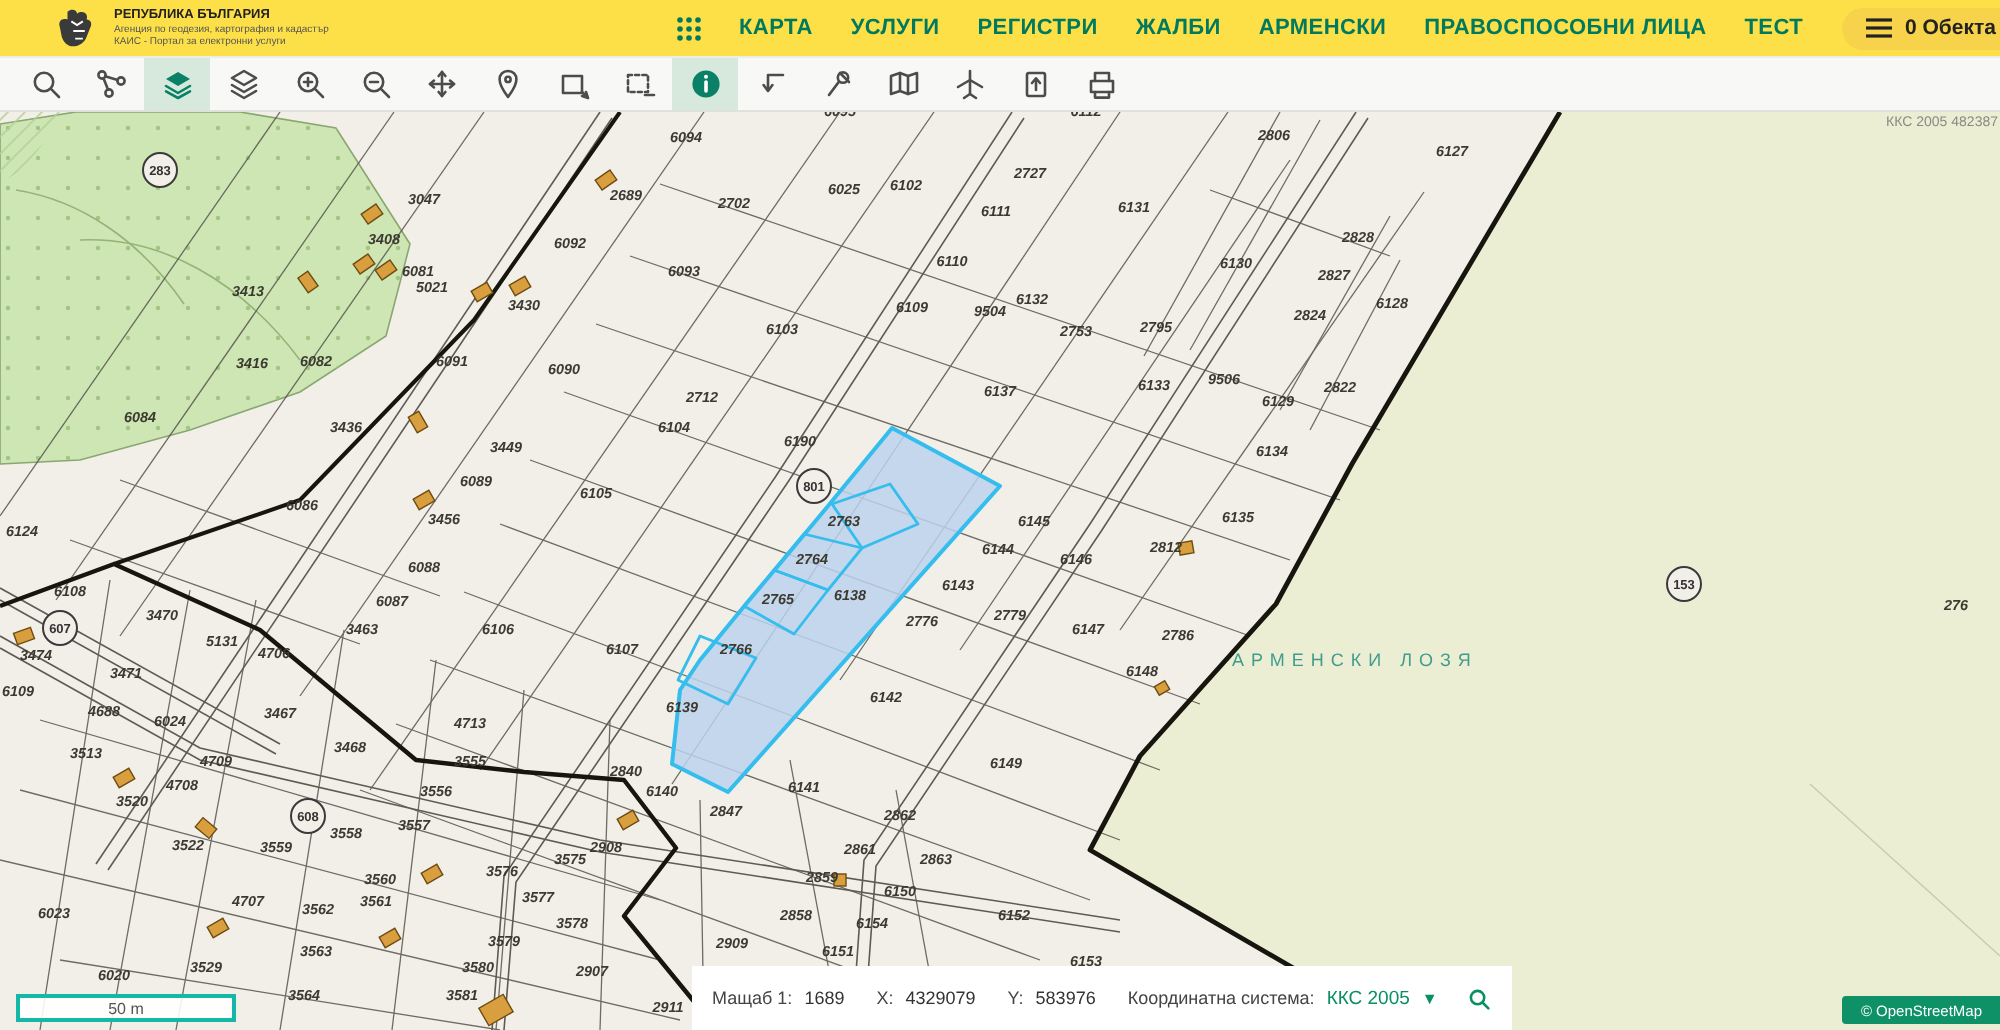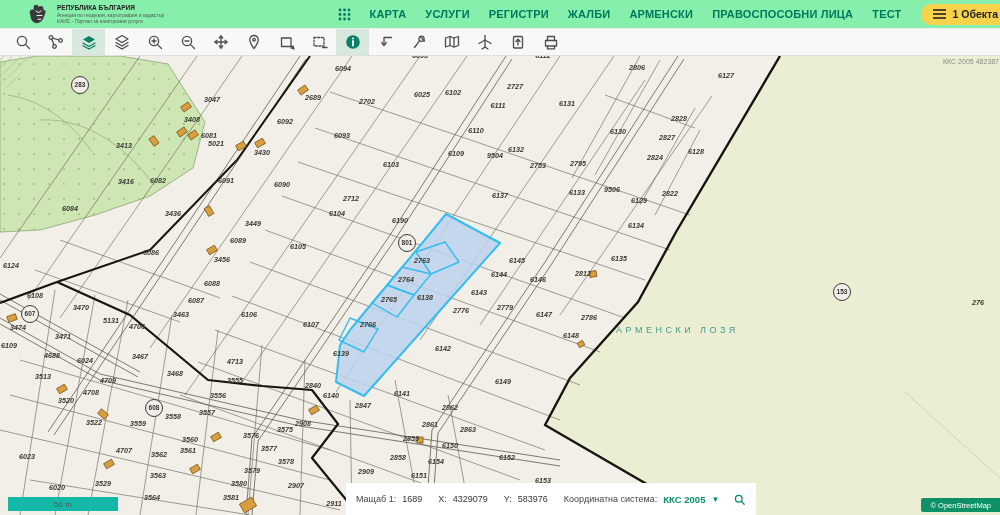--- a/index.html
+++ b/index.html
@@ -1,19 +1,19 @@
 <!DOCTYPE html>
 <html><head>
 <meta charset="utf-8">
 <style>
   * { margin:0; padding:0; box-sizing:border-box; }
   html,body { width:1000px; height:515px; overflow:hidden; font-family:"Liberation Sans",sans-serif; background:#fff; }
 
   
-  .header { height:28px; background:#86efac; display:flex; align-items:center; justify-content:space-between; padding-left:28px; overflow:hidden; position:relative; z-index:30; }
+  .header { height:28px; background:#fde047; display:flex; align-items:center; justify-content:space-between; padding-left:28px; overflow:hidden; position:relative; z-index:30; }
   .brand { display:flex; align-items:center; gap:6px; }
   .brand-txt { display:flex; flex-direction:column; line-height:1.25; }
   .brand-title { font-size:6.5px; font-weight:bold; color:#222; }
   .brand-sub { font-size:5px; color:#555; }
   .nav { display:flex; align-items:center; gap:19px; }
   .nav a { font-size:11px; font-weight:bold; color:#00795f; text-decoration:none; letter-spacing:.2px; white-space:nowrap; cursor:pointer; }
   .grid-icon { display:inline-flex; }
   .objects-btn { display:flex; align-items:center; gap:7px; background:#f7d24b; border:none; height:21px; border-radius:12px; padding:0 16px 0 12px; font-size:10.5px; font-weight:bold; color:#222; margin-right:-14px; cursor:pointer; white-space:nowrap; }
 
   
@@ -26,24 +26,24 @@
 
   
   .map-wrap { position:relative; width:1000px; height:459px; background:#f2efe9; }
   .map-wrap svg.base { position:absolute; inset:0; }
   .plbl { font:italic 700 7.2px "Liberation Sans",sans-serif; fill:#3c3a30; text-anchor:middle; }
   .circ-lbl { font:700 6.5px "Liberation Sans",sans-serif; fill:#333; text-anchor:middle; }
   .place { font:400 9px "Liberation Sans",sans-serif; fill:#3f9c8e; letter-spacing:3.5px; }
   .bldg { fill:#d99f3e; stroke:#6d4c12; stroke-width:.7; }
 
   .coords-overlay { position:absolute; top:2px; right:1px; font-size:7px; color:#8a8a84; white-space:nowrap; }
-  .scalebar { position:absolute; left:8px; bottom:4px; width:110px; height:14px; background:rgba(255,255,255,.9); border:7px solid #14b8a6; font-size:8px; color:#555; display:flex; align-items:center; justify-content:center; }
+  .scalebar { position:absolute; left:8px; bottom:4px; width:110px; height:14px; background:rgba(255,255,255,.9); border:2px solid #14b8a6; font-size:8px; color:#555; display:flex; align-items:center; justify-content:center; }
   .statusbar { position:absolute; left:346px; bottom:0; height:18px; background:#fff; display:flex; align-items:center; gap:6px; padding:16px 10px; font-size:9px; color:#444; white-space:nowrap; }
   .statusbar .val { margin-right:10px; color:#333; }
-  .statusbar .crs { color:#0a8f62; font-weight:bold; font-size:9.5px; }
+  .statusbar .crs { color:#0a8f62; font-weight:normal; font-size:9.5px; }
   .statusbar .caret { color:#0a8f62; font-size:8px; cursor:pointer; }
   .statusbar .sb-search { margin-left:8px; cursor:pointer; display:inline-flex; }
   .osm-badge { position:absolute; right:0; bottom:3px; background:#0f9168; color:#fff; font-size:7.5px; font-weight:normal; padding:2.5px 9px; border-radius:2px 0 0 2px; cursor:pointer; }
 </style>
 </head>
 <body>
 
 <div class="header">
   <div class="brand">
     <svg width="23" height="23" viewBox="0 0 24 24">
@@ -80,21 +80,21 @@
     <a>ПРАВОСПОСОБНИ ЛИЦА</a>
     <a>ТЕСТ</a>
     <button class="objects-btn">
       <svg width="13" height="10" viewBox="0 0 13 10">
         <g stroke="#222" stroke-width="1.6">
             <line x1="0" y1="1" x2="13" y2="1"></line>
             <line x1="0" y1="5" x2="13" y2="5"></line>
             <line x1="0" y1="9" x2="13" y2="9"></line>
           </g>
       </svg>
-      <span>1 Обекта</span>
+      <span>0 Обекта</span>
     </button>
   </div>
 </div>
 
 <div class="toolbar">
   <button class="tool" title="">
     <svg width="18" height="18" viewBox="0 0 18 18">
         <circle cx="8" cy="8" r="4.6"></circle>
         <line x1="11.6" y1="11.6" x2="15.5" y2="15.5"></line>
       </svg>

